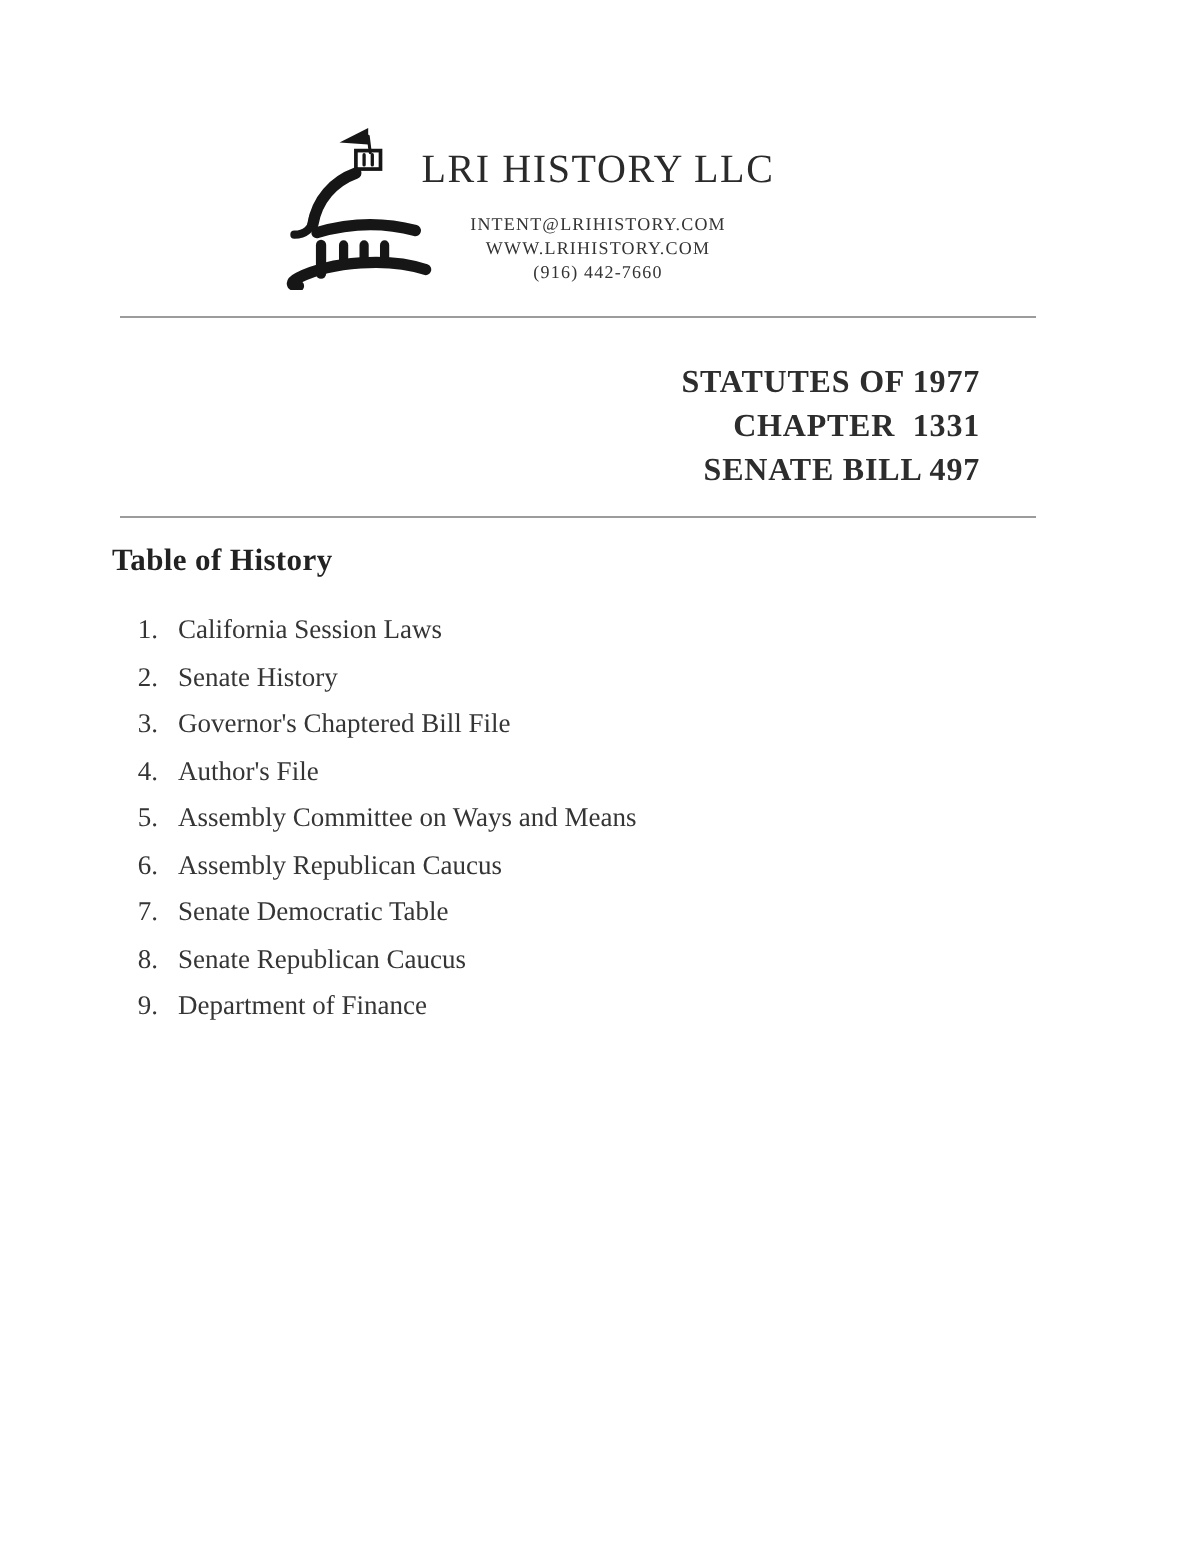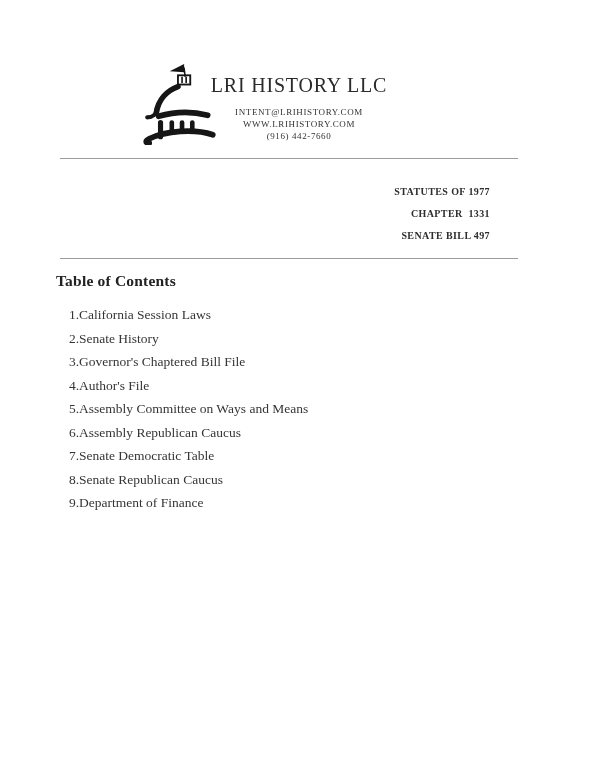--- a/index.html
+++ b/index.html
@@ -57,21 +57,21 @@
   .rule-top { top: 158px; }
   .rule-mid { top: 258px; }
 
   
   .statutes {
     position: absolute;
     top: 181px;
     right: 110px;
     text-align: right;
     font-weight: bold;
-    font-size: 10px;
+    font-size: 16px;
     line-height: 22px;
     letter-spacing: 0.4px;
     color: #2d2d2d;
   }
   .statutes div { white-space: pre; }
 
   
   .toc-title {
     position: absolute;
     left: 56px;
@@ -98,20 +98,21 @@
     height: 23.5px;
     font-size: 13.5px;
     color: #353535;
   }
   .toc-num {
     width: 79px;
     text-align: right;
     flex: 0 0 79px;
   }
   .toc-label {
+    margin-left: 10px;
     white-space: nowrap;
   }
 </style>
 </head>
 <body>
 
 <div class="page">
 
   <div class="logo">
     <svg viewBox="0 0 72 80" width="74" height="82" xmlns="http://www.w3.org/2000/svg">
@@ -142,21 +143,21 @@
   <hr class="rule rule-top">
 
   <div class="statutes">
     <div>STATUTES OF 1977</div>
     <div>CHAPTER  1331</div>
     <div>SENATE BILL 497</div>
   </div>
 
   <hr class="rule rule-mid">
 
-  <h2 class="toc-title">Table of Contents</h2>
+  <h2 class="toc-title">Table of History</h2>
 
   <ol class="toc-list">
     <li class="toc-item">
       <span class="toc-num">1.</span>
       <span class="toc-label">California Session Laws</span>
     </li>
     <li class="toc-item">
       <span class="toc-num">2.</span>
       <span class="toc-label">Senate History</span>
     </li>

